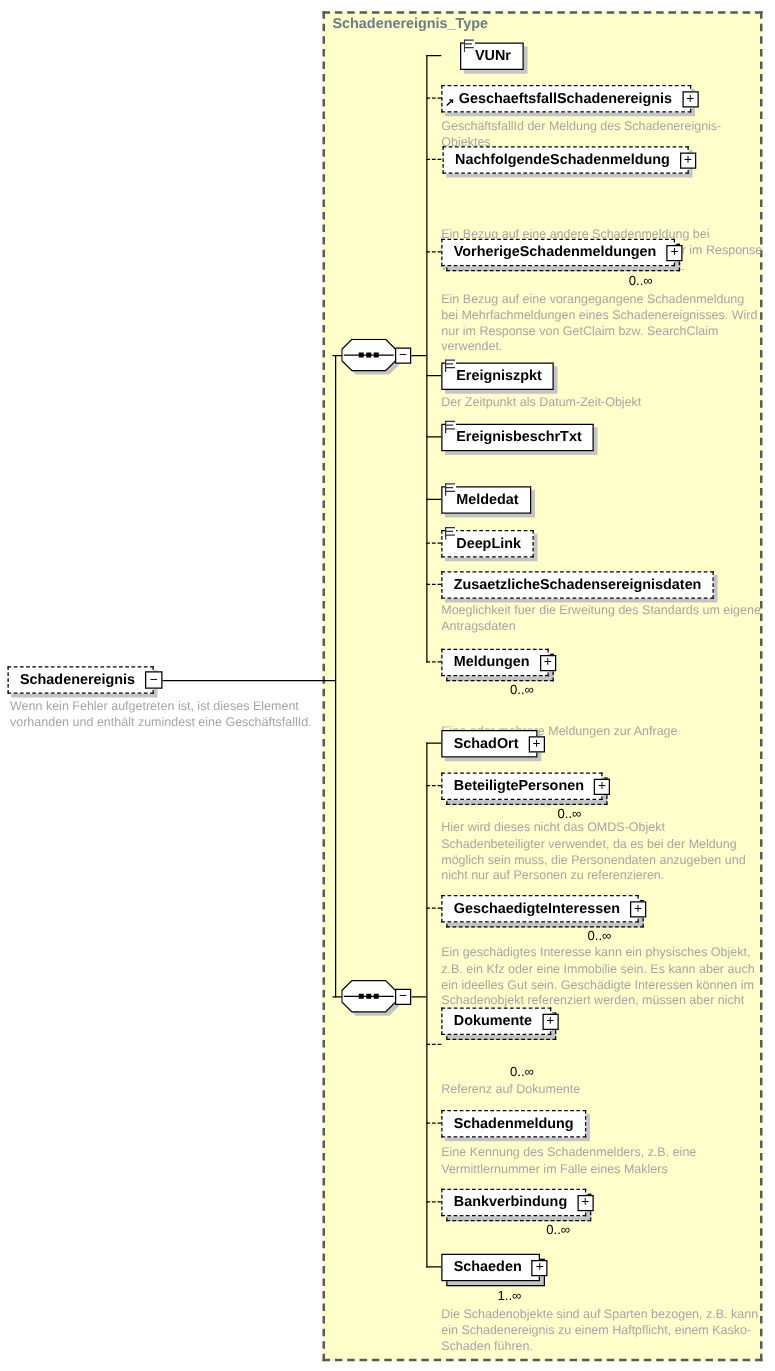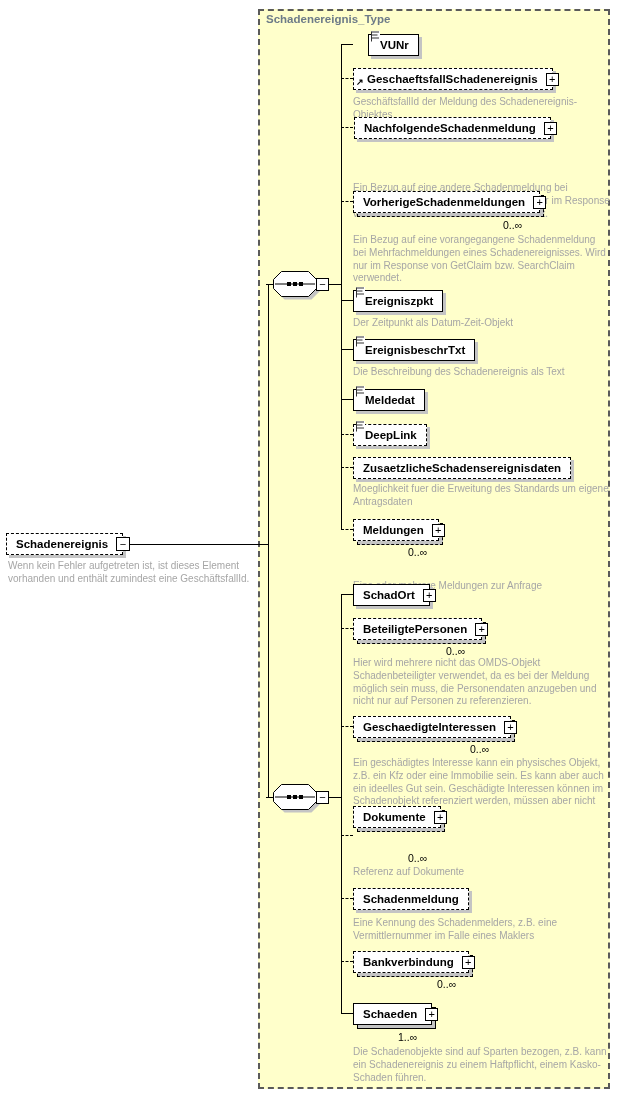--- a/index.html
+++ b/index.html
@@ -158,21 +158,20 @@
       <svg class="contenticon" width="9" height="13">
         <rect x="0" y="0" width="9" height="12" fill="#ffffff"></rect>
         <line x1="0.5" y1="0.5" x2="0.5" y2="10.5" stroke="#333333"></line>
         <line x1="0.5" y1="1" x2="8" y2="1" stroke="#333333"></line>
         <line x1="0.5" y1="4" x2="6.5" y2="4" stroke="#333333"></line>
         <line x1="0.5" y1="7" x2="8" y2="7" stroke="#333333"></line>
       </svg>
       <span>EreignisbeschrTxt</span>
     </div>
   </div>
-  <div class="ann" style="left:353px;top:366px;">Die Beschreibung des Schadenereignis als Text</div>
 
   <div class="elwrap" style="left:353px;top:389px;">
     <div class="el padicon">
       <svg class="contenticon" width="9" height="13">
         <rect x="0" y="0" width="9" height="12" fill="#ffffff"></rect>
         <line x1="0.5" y1="0.5" x2="0.5" y2="10.5" stroke="#333333"></line>
         <line x1="0.5" y1="1" x2="8" y2="1" stroke="#333333"></line>
         <line x1="0.5" y1="4" x2="6.5" y2="4" stroke="#333333"></line>
         <line x1="0.5" y1="7" x2="8" y2="7" stroke="#333333"></line>
       </svg>
@@ -218,21 +217,21 @@
   </div>
 
   <div class="elwrap" style="left:353px;top:618px;">
     <div class="backbox opt"></div>
     <div class="el opt flat" style="padding-right:14px;">
       <span>BeteiligtePersonen</span>
       <span class="togglebox">+</span>
     </div>
   </div>
   <div class="occ" style="left:446px;top:645px;">0..∞</div>
-  <div class="ann" style="left:353px;top:657px;">Hier wird mehrere nicht das OMDS-Objekt Schadenbeteiligter verwendet, da es bei der Meldung möglich sein muss, die Personendaten anzugeben und nicht nur auf Personen zu referenzieren.</div>
+  <div class="ann" style="left:353px;top:657px;">Hier wird dieses nicht das OMDS-Objekt Schadenbeteiligter verwendet, da es bei der Meldung möglich sein muss, die Personendaten anzugeben und nicht nur auf Personen zu referenzieren.</div>
 
   <div class="elwrap" style="left:353px;top:716px;">
     <div class="backbox opt"></div>
     <div class="el opt flat" style="padding-right:14px;">
       <span>GeschaedigteInteressen</span>
       <span class="togglebox">+</span>
     </div>
   </div>
   <div class="occ" style="left:470px;top:743px;">0..∞</div>
   <div class="ann" style="left:353px;top:757px;">Ein geschädigtes Interesse kann ein physisches Objekt, z.B. ein Kfz oder eine Immobilie sein. Es kann aber auch ein ideelles Gut sein. Geschädigte Interessen können im Schadenobjekt referenziert werden, müssen aber nicht referenziert werden.</div>

